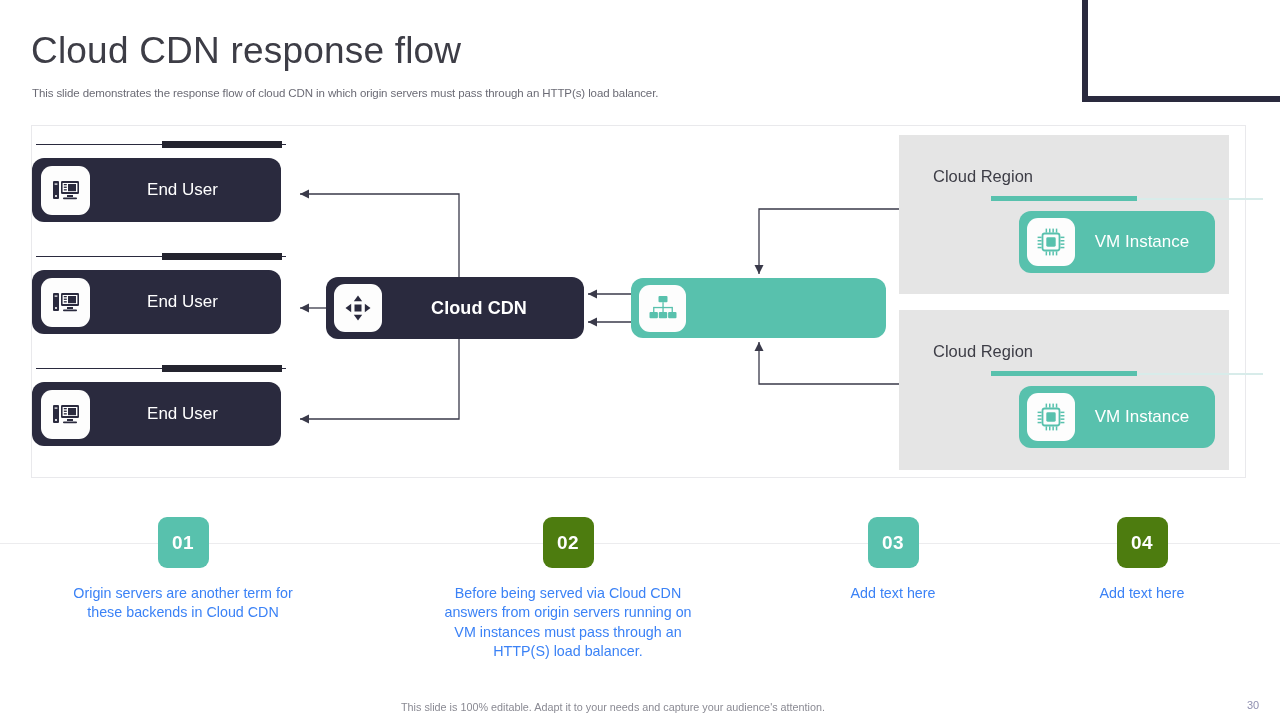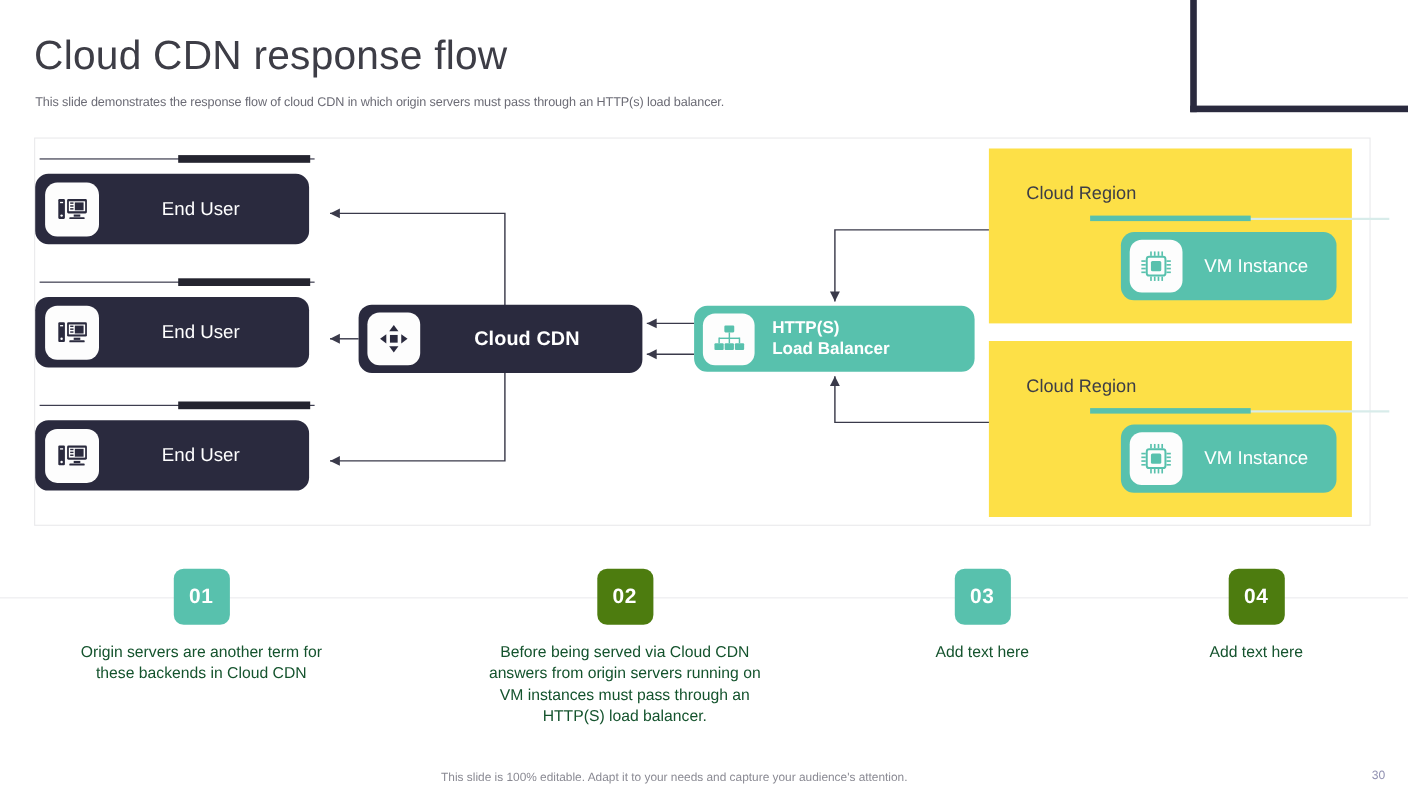--- a/index.html
+++ b/index.html
@@ -93,21 +93,21 @@
   .lb-ico { width: 47px; height: 47px; min-width: 47px; background:#fdfdfd; border-radius: 11px;
             display:flex; align-items:center; justify-content:center; }
   .lb-label {
     flex: 1; color: #fff; font-size: 15.5px; font-weight: 700;
     line-height: 19px; padding-left: 16px;
   }
 
   
   .region {
     position: absolute; left: 867px; width: 330px;
-    background: #fde047;
+    background: #e5e5e5;
   }
   .region-1 { top: 9px; height: 159px; }
   .region-2 { top: 184px; height: 160px; }
   .region-title {
     position: absolute; left: 34px; top: 32px;
     font-size: 16.5px; color: #3d3d46;
   }
   .region-bar {
     position: absolute; left: 92px; top: 63px; width: 272px; height: 2px;
     background: #d8ecea;
@@ -133,21 +133,21 @@
   .step { position: absolute; text-align: center; }
   .badge {
     width: 51px; height: 51px; border-radius: 9px;
     display: flex; align-items: center; justify-content: center;
     color: #fff; font-size: 19px; font-weight: 700; letter-spacing: .5px;
     margin: 0 auto;
   }
   .badge.teal { background: #58c1ad; }
   .badge.navy { background: #4d7c0f; }
   .step-text {
-    margin-top: 16px; font-size: 14.3px; color: #14532d; line-height: 19.3px;
+    margin-top: 16px; font-size: 14.3px; color: #3b82f6; line-height: 19.3px;
   }
 
   
   .footer-note {
     position: absolute; left: 401px; top: 701px;
     font-size: 10.8px; color: #8a8a93;
   }
   .page-num {
     position: absolute; left: 1247px; top: 699px;
     font-size: 11px; color: #8f8fb0;
@@ -291,24 +291,20 @@
           <rect x="10.5" y="2" width="9" height="6.2" rx="1" fill="#58c1ad"></rect>
           <rect x="1.5" y="18" width="8.4" height="6.2" rx="1" fill="#58c1ad"></rect>
           <rect x="10.8" y="18" width="8.4" height="6.2" rx="1" fill="#58c1ad"></rect>
           <rect x="20.1" y="18" width="8.4" height="6.2" rx="1" fill="#58c1ad"></rect>
           <rect x="14.4" y="8.2" width="1.3" height="5" fill="#58c1ad"></rect>
           <rect x="5.7" y="12.9" width="18.6" height="1.3" fill="#58c1ad"></rect>
           <rect x="5.1" y="12.9" width="1.3" height="5.1" fill="#58c1ad"></rect>
           <rect x="14.4" y="12.9" width="1.3" height="5.1" fill="#58c1ad"></rect>
           <rect x="23.6" y="12.9" width="1.3" height="5.1" fill="#58c1ad"></rect>
         </svg>
-      </div>
-      <div class="lb-label">
-        <div>HTTP(S)</div>
-        <div>Load Balancer</div>
       </div>
     </div>
 
     <div class="region region-1">
       <div class="region-title">Cloud Region</div>
       <div class="region-bar">
           <div class="fill"></div>
         </div>
       <div class="node vm-box">
         <div class="vm-ico">

